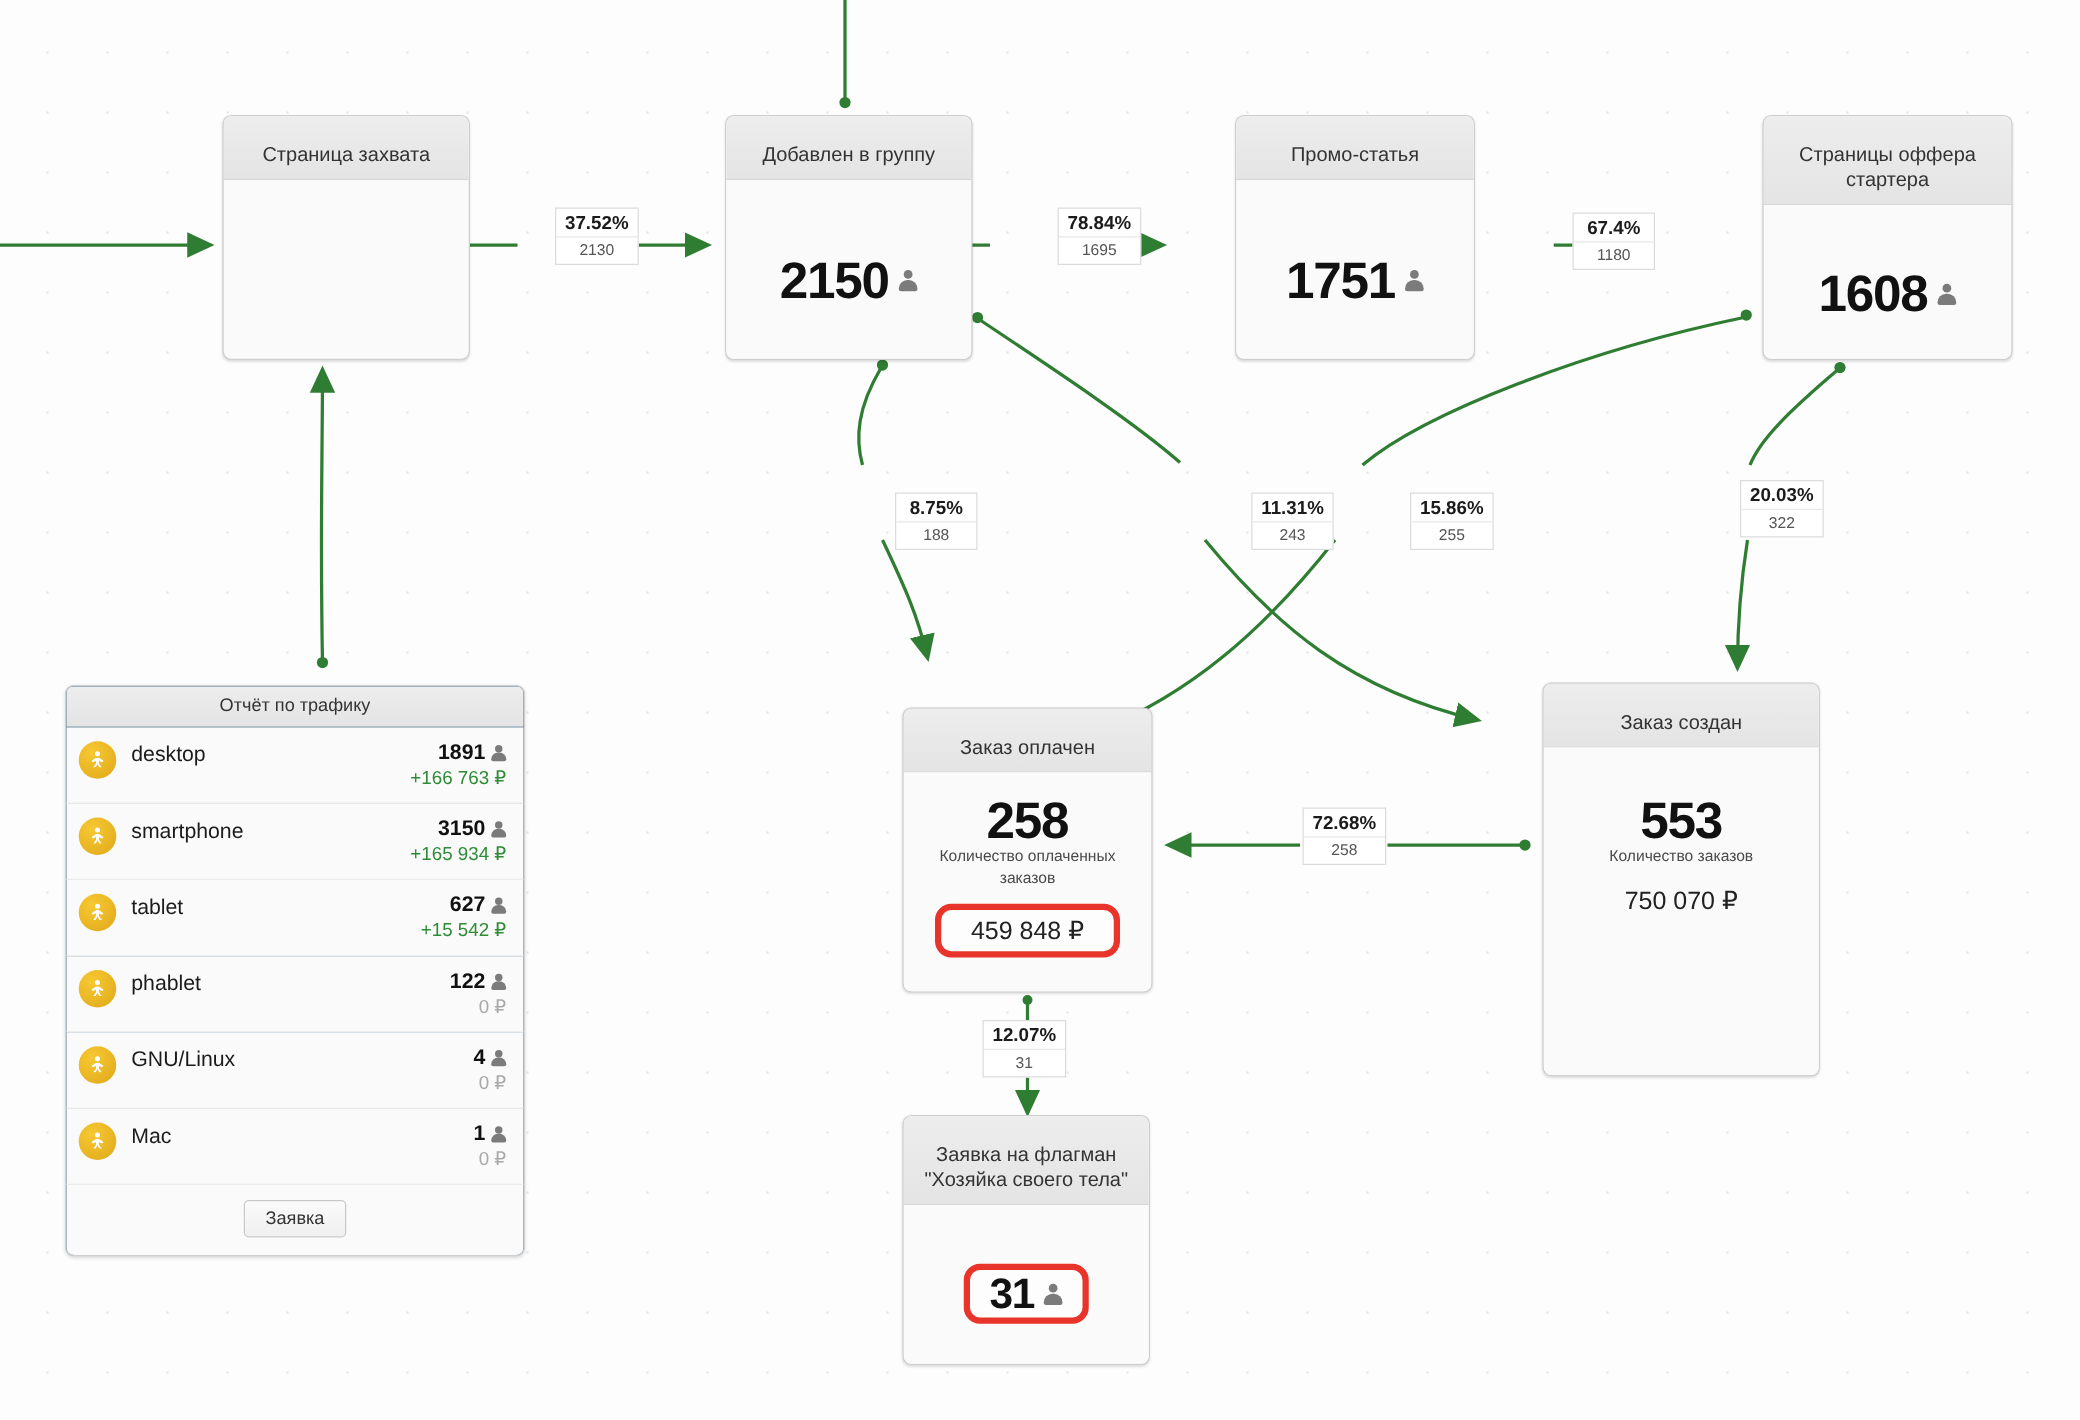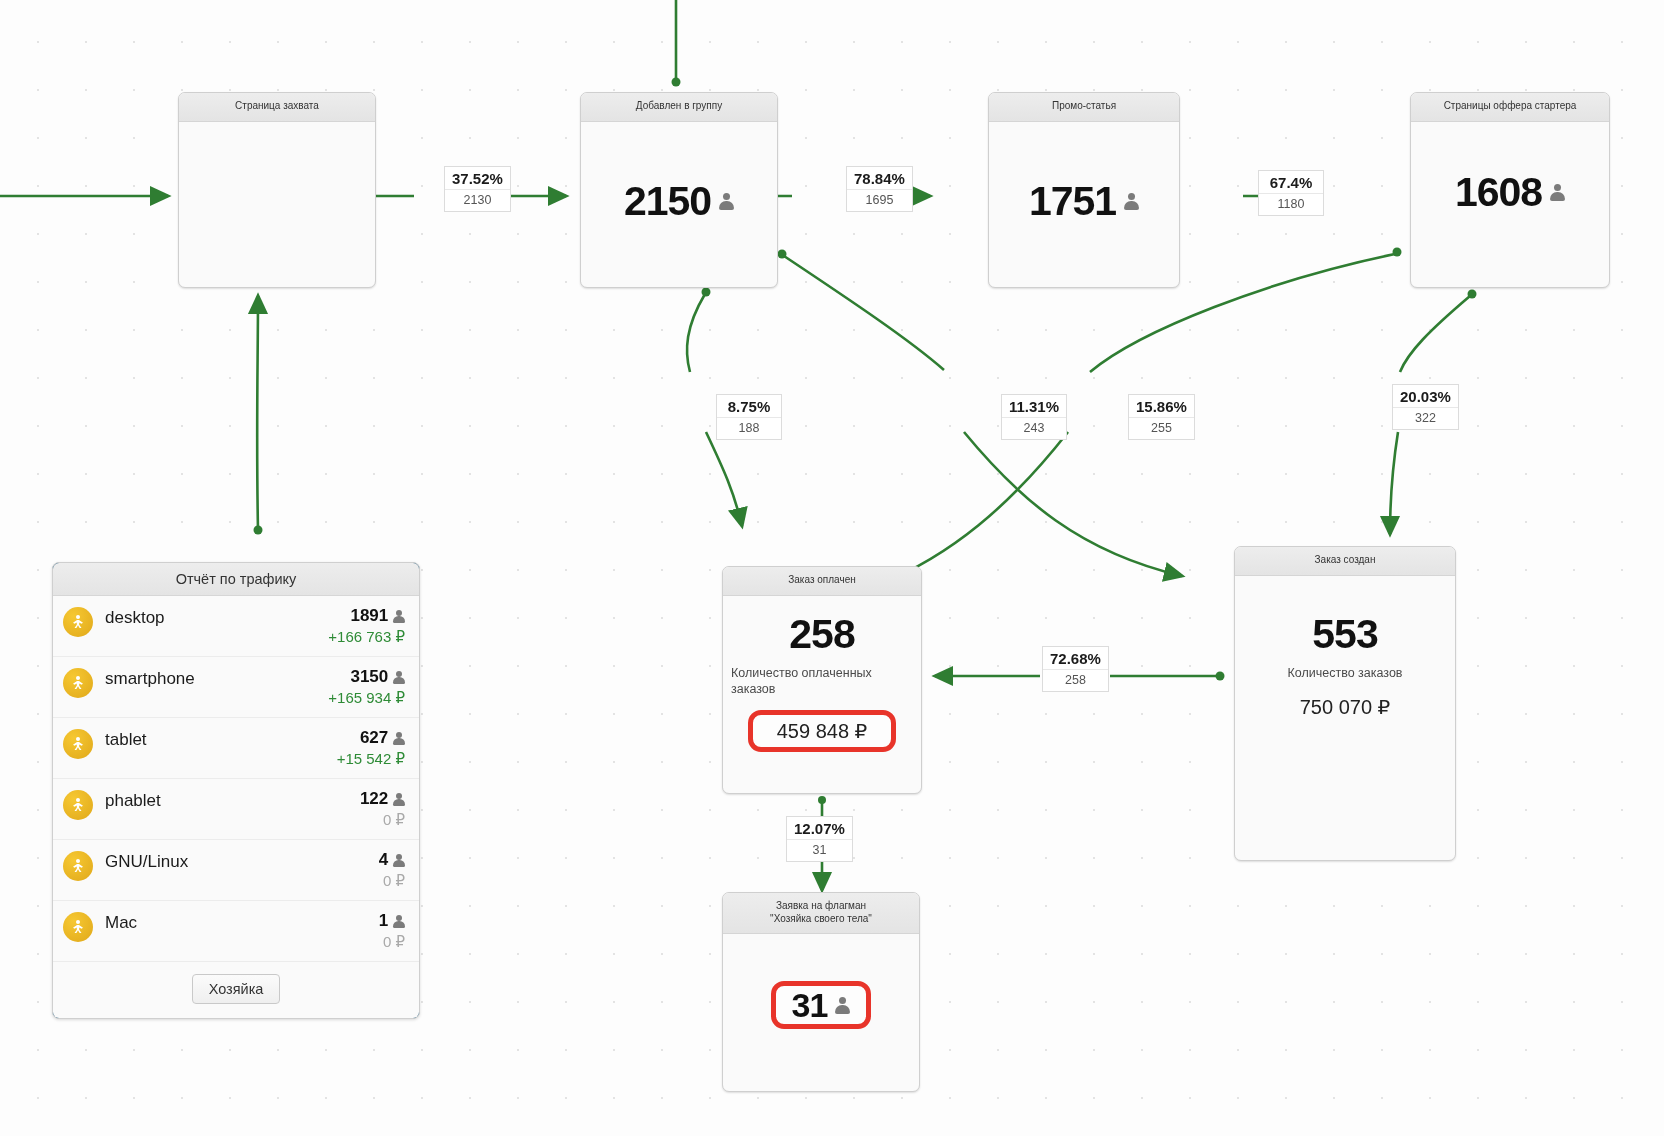--- a/index.html
+++ b/index.html
@@ -27,24 +27,24 @@
     border:1px solid #cfcfcf;
     border-radius:7px;
     box-shadow:0 1px 2px rgba(0,0,0,.13);
     box-sizing:border-box;
     overflow:hidden;
   }
   .node-head{
     background:linear-gradient(#ededed,#e4e4e4);
     border-bottom:1px solid #d5d5d5;
     color:#333;
-    font-size:10px;
+    font-size:16px;
     line-height:1.25;
     text-align:center;
-    padding:7px 8px 8px;
+    padding:22px 8px 8px;
     box-sizing:border-box;
   }
   .node-body{
     background:#fafafa;
     display:flex;
     flex-direction:column;
     align-items:center;
     justify-content:center;
     height:calc(100% - 34px);
     box-sizing:border-box;
@@ -56,21 +56,21 @@
     color:#111;
     letter-spacing:-1px;
     display:flex;
     align-items:center;
     gap:8px;
     line-height:1;
   }
   .sub-caption{
     font-size:12.5px;
     color:#4a4a4a;
-    margin-top:10px;
+    text-align:center;
     line-height:1.35;
   }
   .money{
     font-size:20px;
     color:#222;
     margin-top:14px;
     white-space:nowrap;
   }
   .hl{
     border:5px solid #e8342a;
@@ -116,21 +116,21 @@
     font-size:15px;font-weight:bold;color:#1b1b1b;
     padding:3px 7px 2px;border-bottom:1px solid #e8e8e8;
   }
   .edge-label .cnt{
     font-size:12.5px;color:#555;padding:3px 7px 4px;
   }
 
   
   #traffic{
     position:absolute;
-    left:52px;top:562px;width:368px;
+    left:52px;top:548px;width:368px;
     background:#0c4a6e;
     border:1px solid #cfcfcf;
     border-radius:7px;
     box-shadow:0 1px 3px rgba(0,0,0,.15);
     overflow:hidden;
     box-sizing:border-box;
   }
   #traffic .tr-head{
     background:linear-gradient(#ededed,#e4e4e4);
     border-bottom:1px solid #d6d6d6;
@@ -397,15 +397,15 @@
           <div class="fig"></div>
         </div>
         <div class="tr-name">Mac</div>
         <div class="tr-vals">
           <div class="tr-count"><span>1</span> <span class="person sm"></span></div>
           <div class="tr-money zero">0 ₽</div>
         </div>
       </div>
     </div>
   <div class="tr-foot">
-    <span class="btn">Хозяйка</span>
+    <span class="btn">Заявка</span>
   </div>
 </div>
 
 </body></html>

